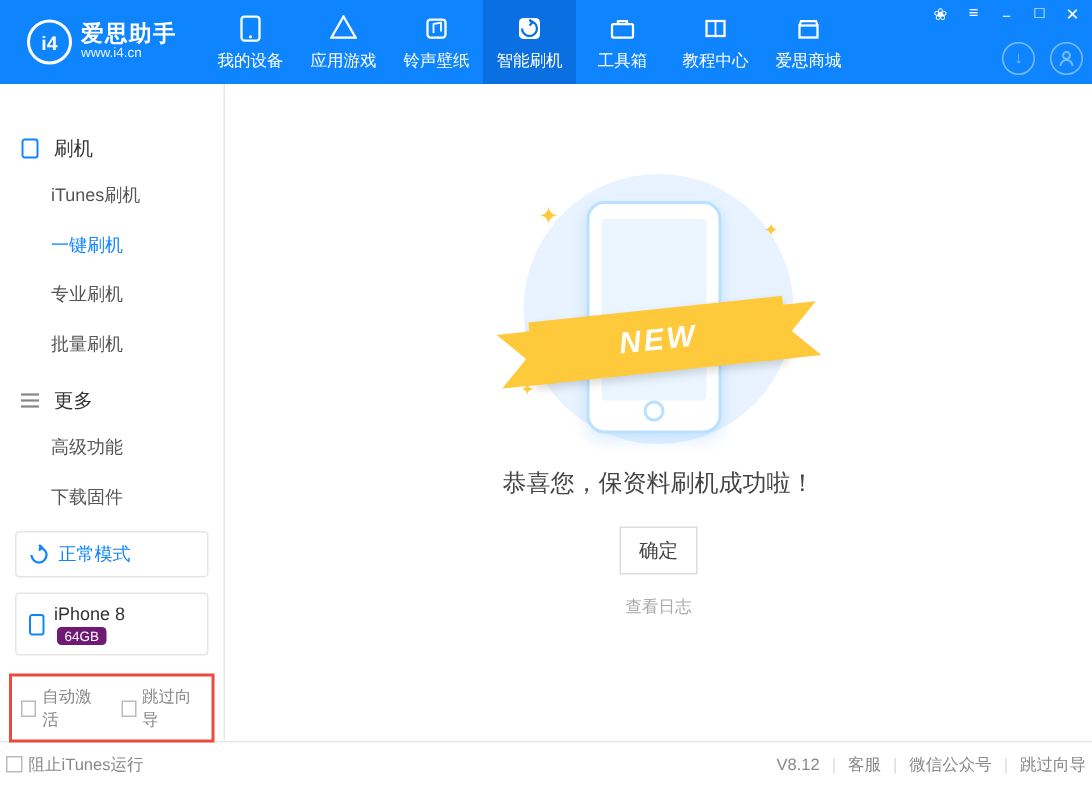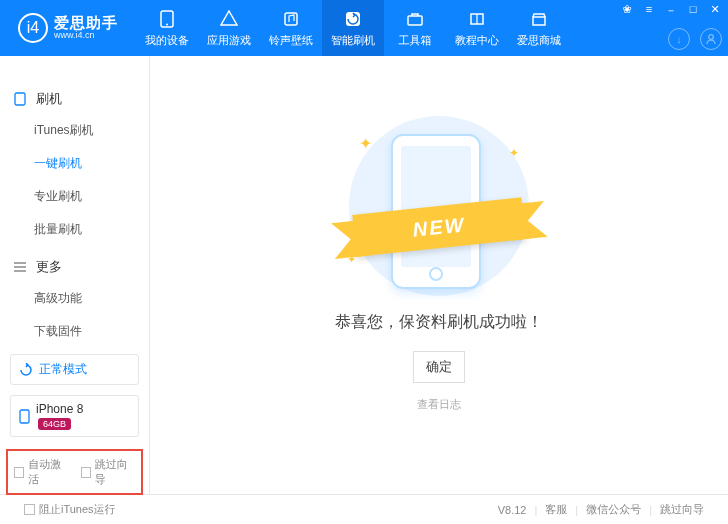--- a/index.html
+++ b/index.html
@@ -1,19 +1,19 @@
 <!DOCTYPE html>
 <html><head>
 <meta charset="utf-8">
 <style>
 *{margin:0;padding:0;box-sizing:border-box;font-family:"Microsoft YaHei",sans-serif}
 body{width:728px;height:524px;overflow:hidden;background:#fff;font-size:12px;color:#333}
 .header{height:56px;background:#0e84ff;display:flex;align-items:center;padding:0 8px;position:relative}
 .logo-wrap{display:flex;align-items:center;padding:0 10px}
-.logo-circle{width:30px;height:30px;border:2px solid #fff;border-radius:50%;display:flex;align-items:center;justify-content:center;color:#fff;font-weight:normal;font-size:16px}
+.logo-circle{width:30px;height:30px;border:2px solid #fff;border-radius:50%;display:flex;align-items:center;justify-content:center;color:#fff;font-weight:bold;font-size:13px}
 .logo-text{margin-left:6px;color:#fff;line-height:1.1}
 .logo-text .brand{font-size:15px;font-weight:bold;letter-spacing:1px}
 .logo-text .url{font-size:9px;opacity:.9}
 .nav{display:flex;height:100%;margin-left:8px}
 .nav-item{width:62px;height:100%;display:flex;flex-direction:column;align-items:center;justify-content:center;color:#fff;cursor:pointer}
 .nav-item.active{background:#0a6fe0}
 .nav-icon{width:20px;height:20px;display:flex;align-items:center;justify-content:center;margin-bottom:4px}
 .nav-label{font-size:11px}
 .win-ctrl{position:absolute;right:6px;top:3px;display:flex;gap:8px;color:#fff;font-size:11px}
 .win-ctrl span{cursor:pointer;width:14px;text-align:center}
@@ -23,39 +23,39 @@
 .sidebar{width:150px;border-right:1px solid #e8e8e8;padding-top:28px;display:flex;flex-direction:column}
 .sb-group{padding:6px 14px;display:flex;align-items:center;color:#333;font-size:13px}
 .sb-group .gicon{width:14px;margin-right:8px;color:#0e84ff;display:flex;align-items:center}
 .sb-item{padding:8px 14px 8px 34px;font-size:12px;color:#555;cursor:pointer}
 .sb-item.active{color:#0e84ff}
 .sb-spacer{flex:1}
 .sb-mode{margin:6px 10px;padding:6px 8px;border:1px solid #e5e5e5;border-radius:3px;display:flex;align-items:center;color:#0e84ff;font-size:12px}
 .sb-mode .micon{margin-right:6px}
 .sb-device{margin:4px 10px;padding:6px 8px;border:1px solid #e5e5e5;border-radius:3px;display:flex;align-items:center;font-size:12px}
 .sb-device .dicon{color:#0e84ff;margin-right:6px}
-.badge{background:#be185d;color:#fff;font-size:9px;padding:1px 5px;border-radius:3px;margin-left:2px}
+.badge{background:#701a75;color:#fff;font-size:9px;padding:1px 5px;border-radius:3px;margin-left:2px}
 .sb-checks{border:2px solid #e74c3c;margin:8px 6px 4px;padding:6px;display:flex;gap:12px;font-size:11px;color:#888}
 .chk{display:flex;align-items:center;cursor:pointer}
 .chk .box{width:11px;height:11px;border:1px solid #bbb;margin-right:4px}
 .main{flex:1;position:relative;display:flex;flex-direction:column;align-items:center;background:#fff}
 .illus{margin-top:60px;width:220px;height:180px;position:relative;display:flex;align-items:center;justify-content:center}
 .big-circ{width:180px;height:180px;border-radius:50%;background:#e8f3ff;position:relative}
 .phone{position:absolute;top:18px;left:62px;width:90px;height:155px;background:#fff;border:2px solid #b9e1ff;border-radius:12px;box-shadow:0 4px 10px rgba(14,132,255,.15)}
 .phone:before{content:"";position:absolute;top:10px;left:8px;right:8px;bottom:20px;background:#eaf5ff;border-radius:3px}
 .phone:after{content:"";position:absolute;bottom:6px;left:50%;transform:translateX(-50%);width:10px;height:10px;border:2px solid #b9e1ff;border-radius:50%}
 .ribbon{position:absolute;top:90px;left:25px;width:170px;height:42px;background:#ffc93c;transform:rotate(-6deg);display:flex;align-items:center;justify-content:center;color:#fff;font-weight:bold;font-size:20px;font-style:italic;letter-spacing:2px;box-shadow:0 3px 6px rgba(0,0,0,.15)}
 .ribbon:before,.ribbon:after{content:"";position:absolute;top:6px;width:0;height:0;border:18px solid #ffc93c}
 .ribbon:before{left:-22px;border-left-color:transparent}
 .ribbon:after{right:-22px;border-right-color:transparent}
 .spark{position:absolute;color:#ffc93c;font-size:16px}
 .msg{margin-top:16px;font-size:16px;color:#444}
 .ok-btn{margin-top:18px;padding:6px 12px;border:1px solid #ddd;background:#fff;cursor:pointer;font-size:13px;color:#444}
 .log-link{margin-top:14px;font-size:11px;color:#aaa;cursor:pointer}
-.footer{height:30px;border-top:1px solid #e8e8e8;display:flex;align-items:center;padding:0 24px;font-size:11px;color:#888}
+.footer{height:30px;border-top:1px solid #e8e8e8;display:flex;align-items:center;padding:0 4px;font-size:11px;color:#888}
 .footer .left{display:flex;align-items:center}
 .footer .right{margin-left:auto;display:flex;align-items:center;gap:8px}
 .footer .sep{color:#ddd}
 svg{display:block}
 </style>
 </head>
 <body>
 
 <div class="header">
   <div class="logo-wrap">

